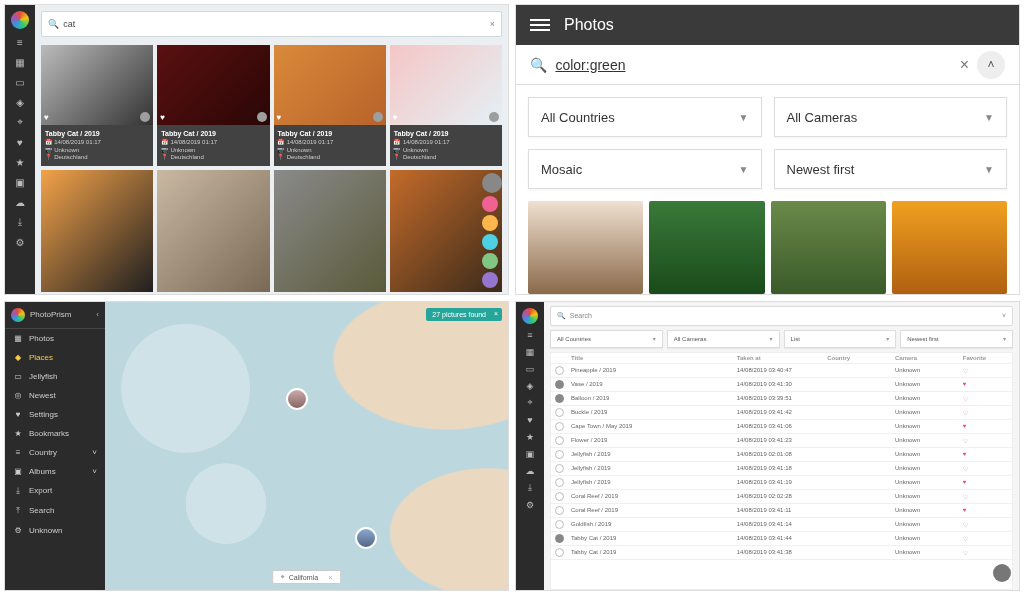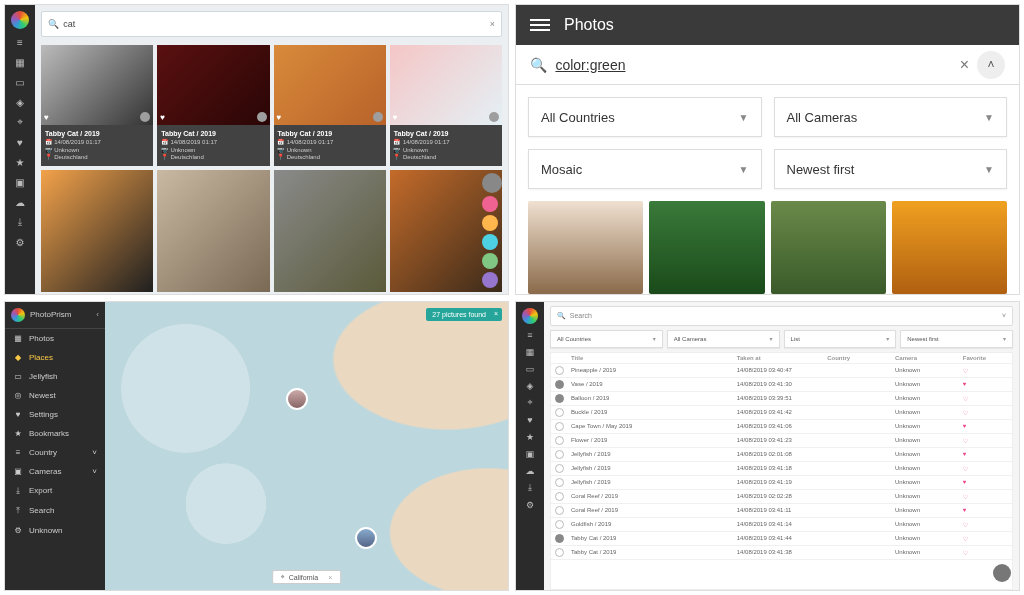--- a/index.html
+++ b/index.html
@@ -265,21 +265,21 @@
             <span class="ic">★</span>
             <span>Bookmarks</span>
           </div>
           <div class="mi">
             <span class="ic">≡</span>
             <span>Country</span>
             <span class="chev">˅</span>
           </div>
           <div class="mi">
             <span class="ic">▣</span>
-            <span>Cameras</span>
+            <span>Albums</span>
             <span class="chev">˅</span>
           </div>
           <div class="mi">
             <span class="ic">⤓</span>
             <span>Export</span>
           </div>
           <div class="mi">
             <span class="ic">⤒</span>
             <span>Search</span>
           </div>

